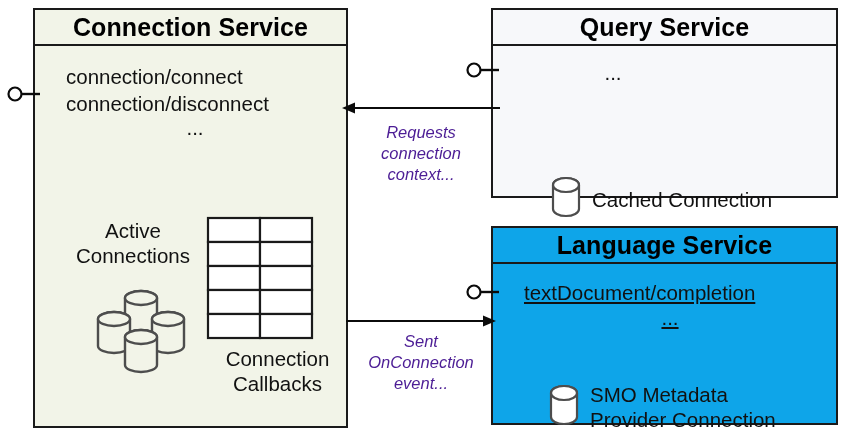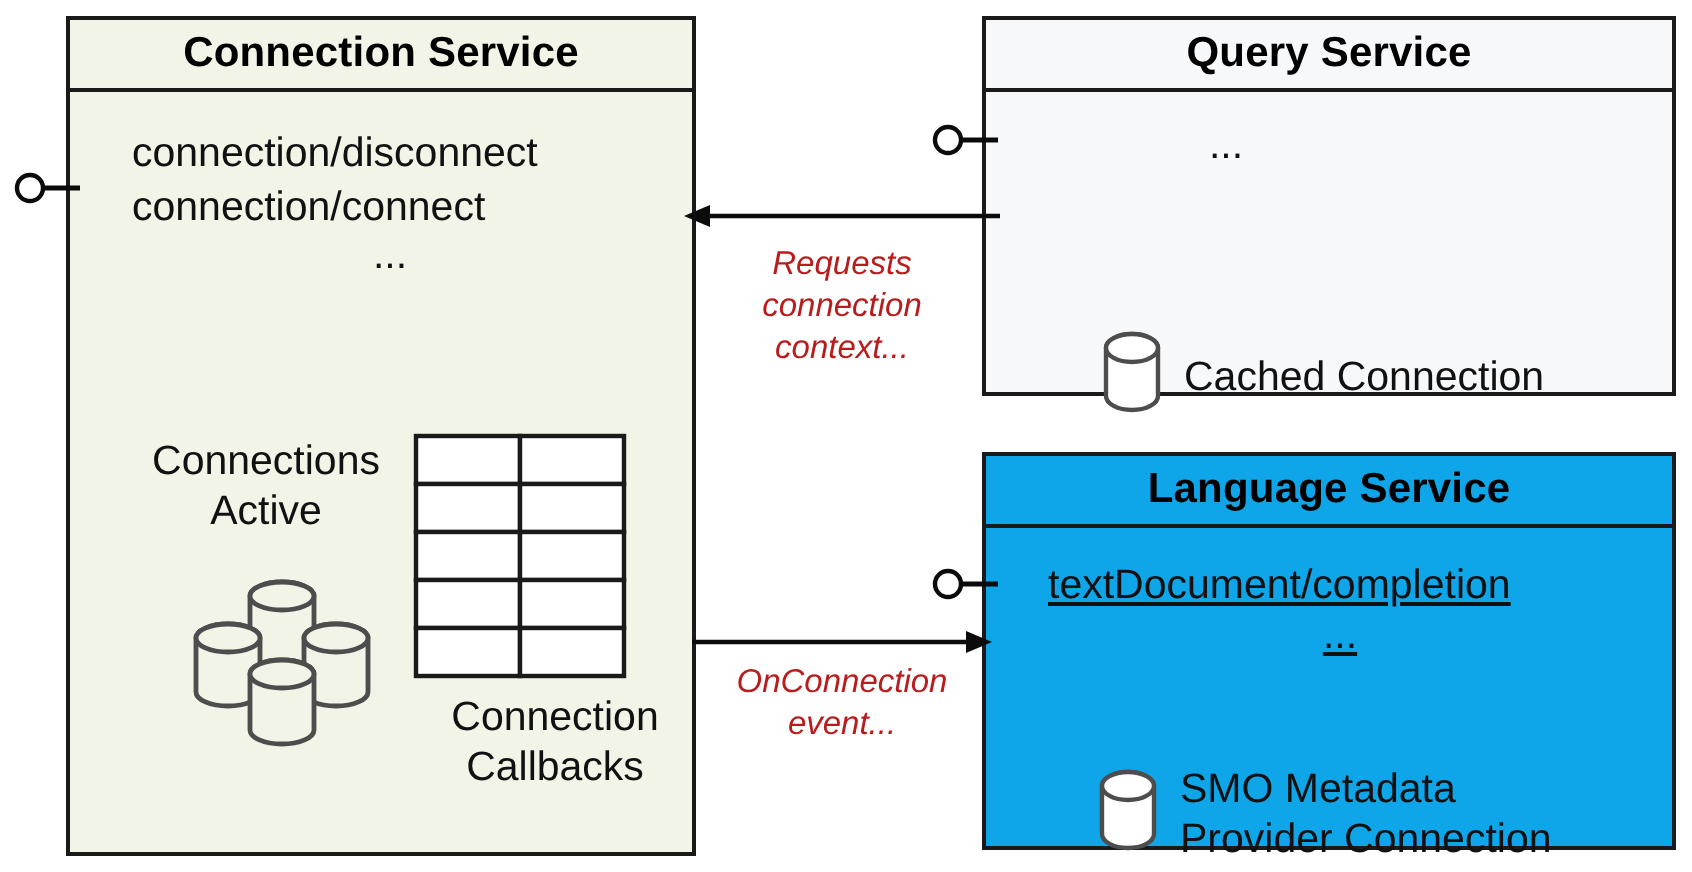--- a/index.html
+++ b/index.html
@@ -24,21 +24,21 @@
   }
   .uml-box .uml-header {
     box-sizing: border-box;
     height: 36px;
     border-bottom: 2px solid #1a1a1a;
     display: flex;
     align-items: center;
     justify-content: center;
   }
   .uml-box .uml-title {
-    font-size: 21px;
+    font-size: 25px;
     font-weight: bold;
     color: #000000;
     letter-spacing: 0.1px;
     white-space: nowrap;
   }
   .uml-body {
     position: relative;
     box-sizing: border-box;
     width: 100%;
   }
@@ -131,62 +131,62 @@
     display: flex;
     align-items: center;
   }
   .cyl-caption {
     font-size: 20.5px;
     color: #111111;
     line-height: 1.22;
     margin-left: 10px;
     white-space: nowrap;
   }
-  #qs-cyl-row { left: 57px; top: 118px; }
+  #qs-cyl-row { left: 57px; top: 129px; }
   #ls-cyl-row { left: 55px; top: 118px; }
   #ls-cyl-row .cyl-caption { }
 
   
   .lollipop {
     position: absolute;
   }
 
   
   .edge { position: absolute; }
   .edge-label {
     position: absolute;
     font-size: 16.5px;
     font-style: italic;
-    color: #b91c1c;
+    color: #4c1d95;
     line-height: 1.28;
     text-align: center;
   }
   #label-requests { left: 358px; top: 122px; width: 126px; }
   #label-sent     { left: 352px; top: 331px; width: 138px; }
 </style>
 </head>
 <body>
 
 <div id="canvas">
 
   <div class="uml-box" id="box-connection-service">
     <div class="uml-header">
       <span class="uml-title">Connection Service</span>
     </div>
     <div class="uml-body">
 
       <div class="iface-list" id="cs-iface">
+        <div>connection/connect</div>
         <div>connection/disconnect</div>
-        <div>connection/connect</div>
         <div class="iface-ellipsis">...</div>
       </div>
 
       <div id="active-conn-label">
+        <div>Active</div>
         <div>Connections</div>
-        <div>Active</div>
       </div>
 
       <div id="db-stack-icon">
         <svg width="108" height="95" viewBox="0 0 108 95">
           <g fill="#f2f4e8" stroke="#4d4d4d" stroke-width="2.4">
 
             <path d="M37,14 a16,7 0 0,1 32,0 v36 a16,7 0 0,1 -32,0 z"></path>
             <ellipse cx="53" cy="14" rx="16" ry="7"></ellipse>
 
             <path d="M10,35 a16,7 0 0,1 32,0 v27 a16,7 0 0,1 -32,0 z"></path>
@@ -309,17 +309,18 @@
     <div>context...</div>
   </div>
 
   <div class="edge" style="left:346px; top:309px;">
     <svg width="150" height="24" viewBox="0 0 150 24">
       <line x1="0" y1="12" x2="140" y2="12" stroke="#0b0b0b" stroke-width="2.2"></line>
       <polygon points="150,12 137,6.5 137,17.5" fill="#0b0b0b"></polygon>
     </svg>
   </div>
   <div class="edge-label" id="label-sent">
+    <div>Sent</div>
     <div>OnConnection</div>
     <div>event...</div>
   </div>
 
 </div>
 
 </body></html>

